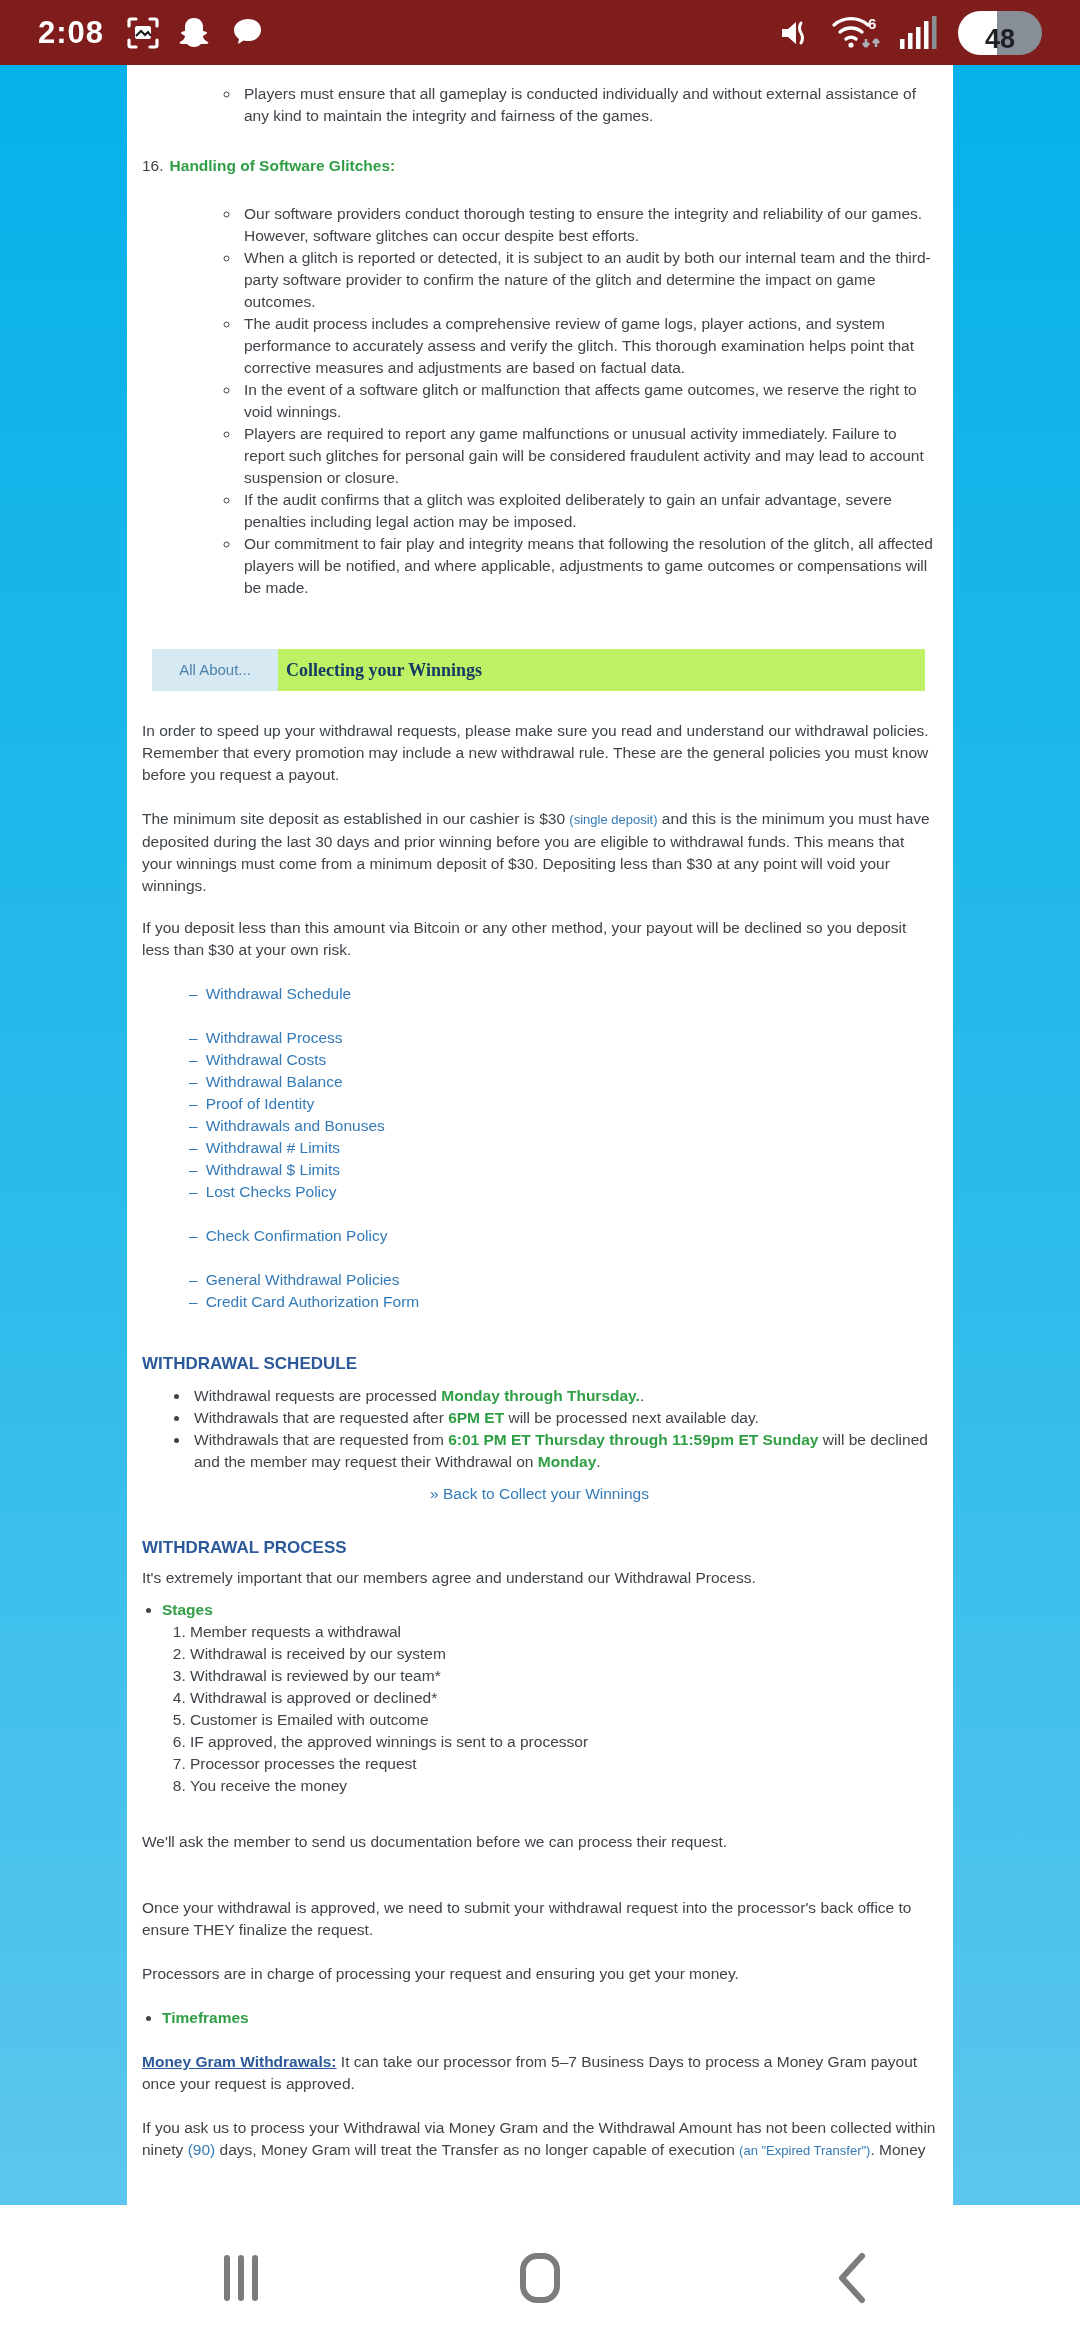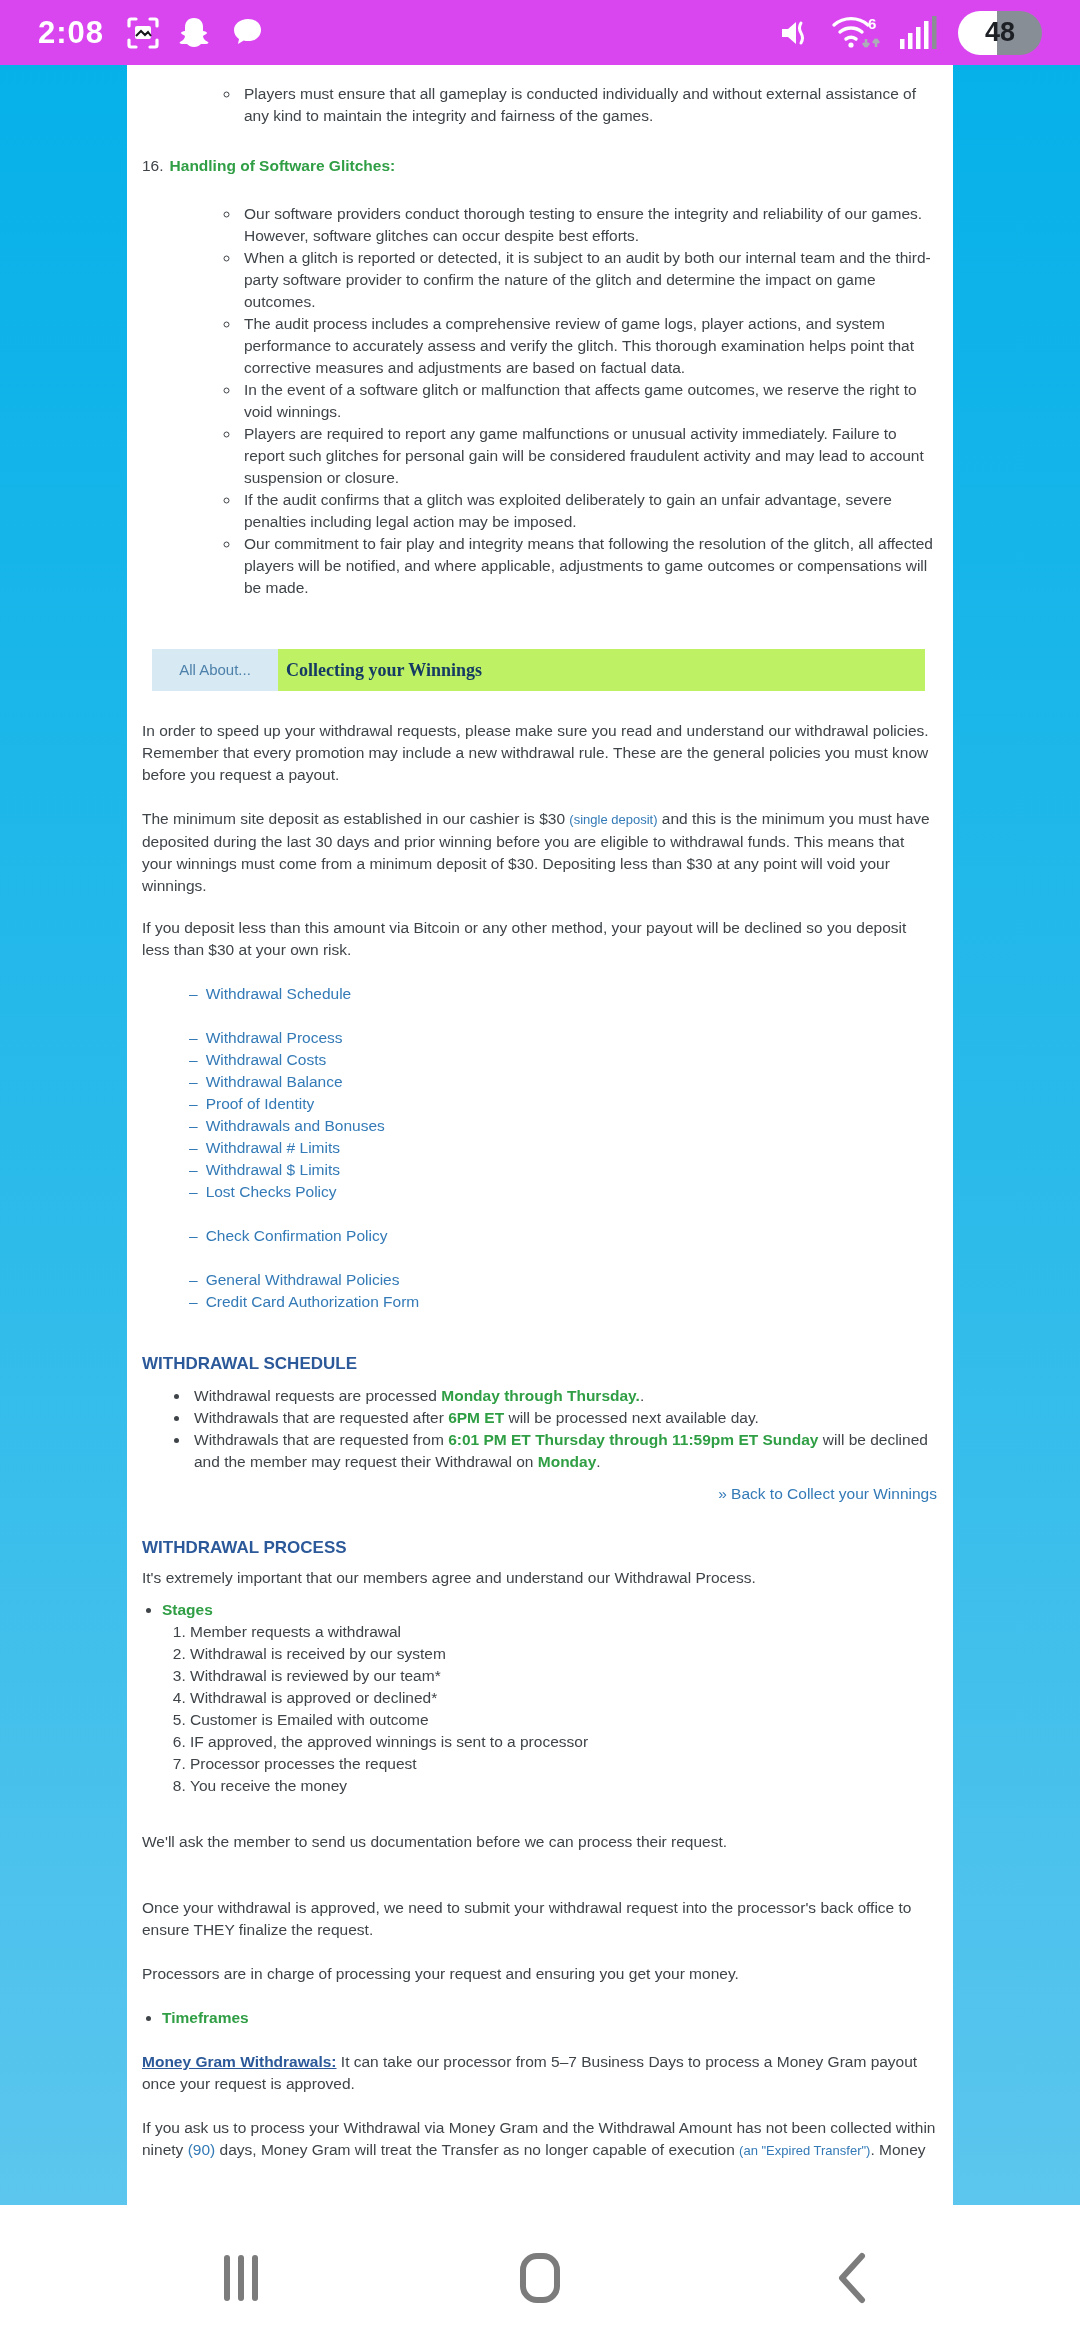--- a/index.html
+++ b/index.html
@@ -3,30 +3,30 @@
 <meta charset="utf-8">
 <style>
   html,body { margin:0; padding:0; background:#000; }
   .screen {
     position:relative; width:1080px; height:2340px; overflow:hidden;
     background:#ffffff; font-family:"Liberation Sans", sans-serif;
   }
   
   .status-bar {
     position:absolute; top:0; left:0; width:1080px; height:65px;
-    background:#d946ef; color:#fff; display:flex; align-items:center;
+    background:#7f1d1d; color:#fff; display:flex; align-items:center;
     justify-content:space-between; box-sizing:border-box; padding:0 38px;
   }
   .sb-left, .sb-right { display:flex; align-items:center; gap:16px; }
   .sb-time { font-size:31px; font-weight:bold; letter-spacing:1px; margin-right:6px; }
   .sb-icon { display:block; }
   .battery-pill {
     width:84px; height:44px; border-radius:22px;
     background:linear-gradient(90deg,#ffffff 0 46%, #878e95 46% 100%);
-    display:flex; align-items:center; justify-content:center;
+    display:flex; align-items:flex-end; justify-content:center;
     color:#1d2025; font-size:27px; font-weight:bold;
   }
   
   .viewport {
     position:absolute; top:65px; left:0; width:1080px; height:2140px;
     background:linear-gradient(180deg,#06b1e9 0%, #2dbbea 55%, #5cc6ee 100%);
   }
   .white-col {
     position:absolute; left:127px; top:0; width:826px; height:2140px;
     background:#fff; box-sizing:border-box; padding:18px 16px 0 15px;
@@ -69,21 +69,21 @@
   .t-link { color:#337ab7; }
   .t-sm { font-size:13px; }
   .t-navylink { color:#2c5999; font-weight:bold; text-decoration:underline; }
   
   .links-wrap { margin-top:22px; margin-left:47px; }
   .link-group { margin-bottom:22px; }
   .link-row { color:#337ab7; line-height:22px; }
   .link-row .dash { margin-right:8px; }
   .h-caps { margin-top:40px; color:#2c5999; font-weight:bold; font-size:17px; }
   .sched-list { margin-top:10px; }
-  .back-link { margin-top:10px; text-align:right; }
+  .back-link { margin-top:10px; text-align:center; }
   .h-process { margin-top:32px; }
   .p-procintro { margin-top:8px; }
   .stages-label-ul { margin-top:10px; }
   .p-doc { margin-top:34px; }
   .p-backoffice { margin-top:44px; }
   .p-processors { margin-top:22px; }
   .timeframes-ul { margin-top:22px; }
   .p-mg1 { margin-top:22px; }
   .p-mg2 { margin-top:22px; }
   

